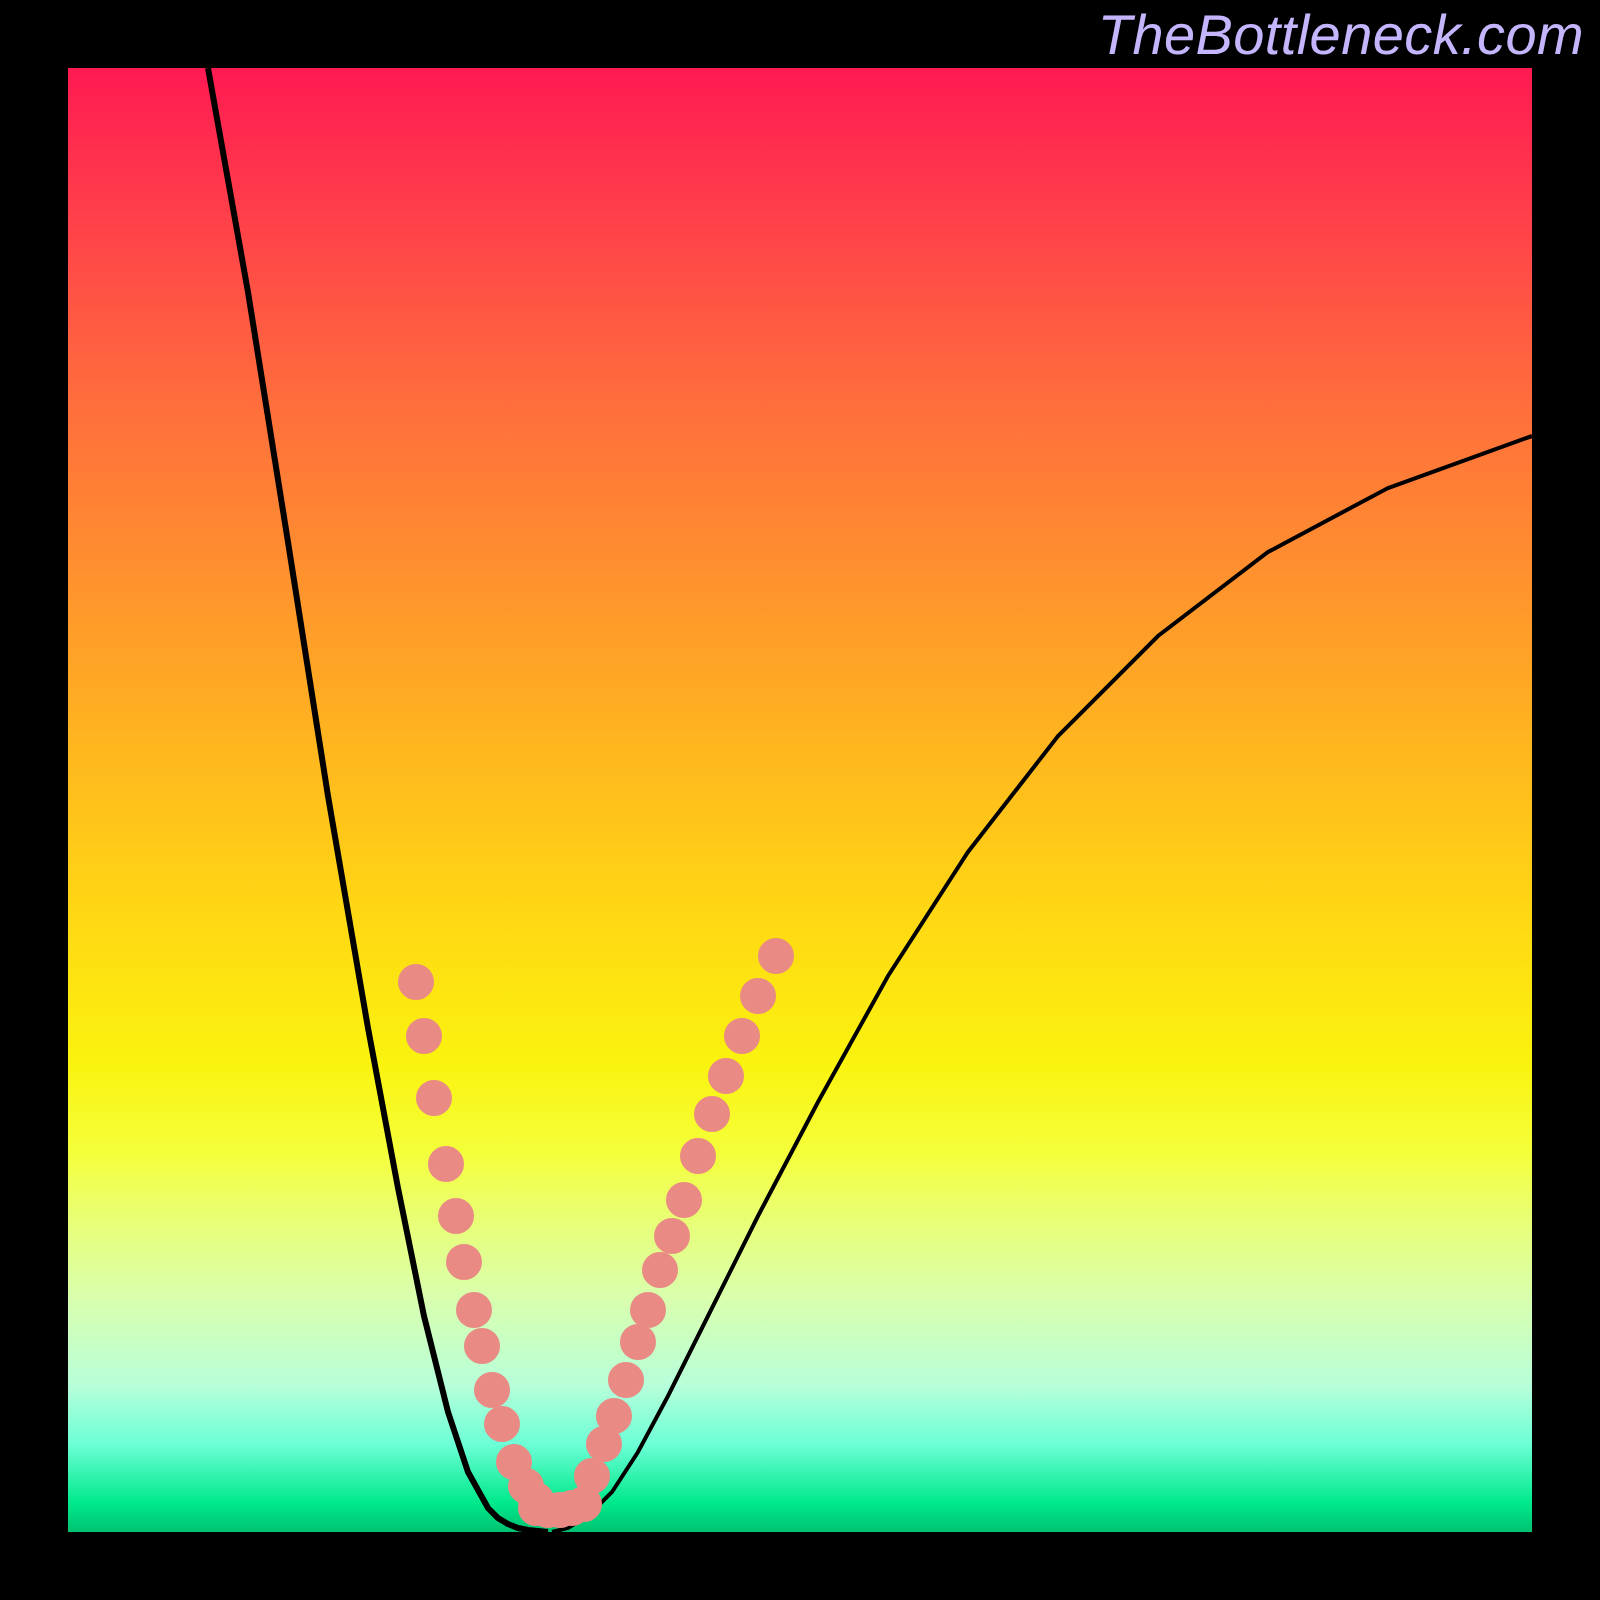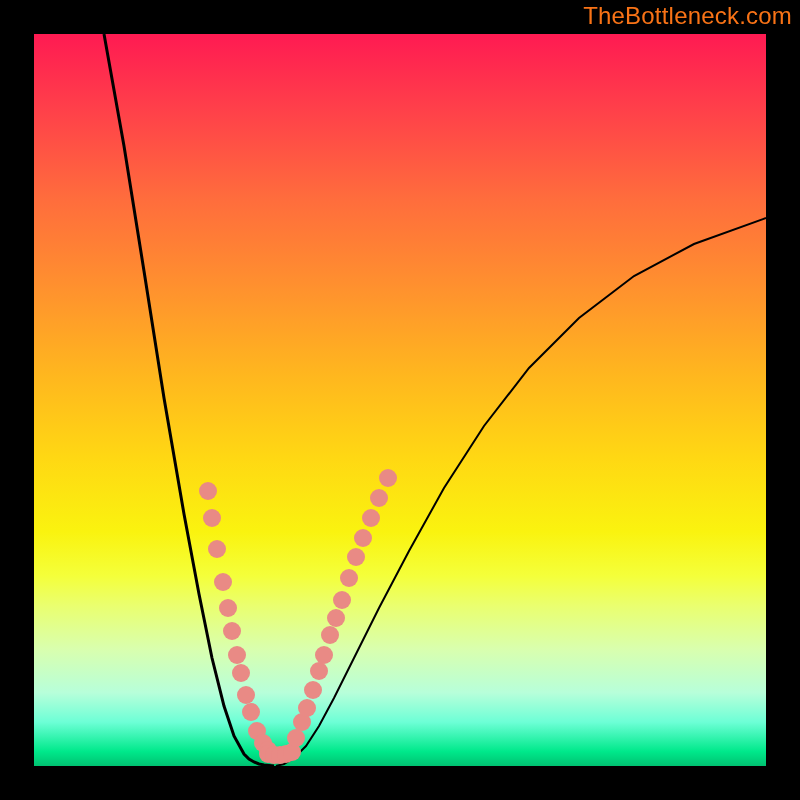--- a/index.html
+++ b/index.html
@@ -39,25 +39,26 @@
       #b7ffda 90%,
       #6dffd6 94%,
       #00e98b 98%,
       #00c271 100%
     );
   }
   .watermark {
     position: absolute;
     top: 2px;
     right: 8px;
-    color: #f97316;
+    color: #c4b5fd;
     font-family: Arial, Helvetica, sans-serif;
-    font-size: 24px;
+    font-size: 28px;
     letter-spacing: 0.2px;
     user-select: none;
+    font-style: italic;
   }
   svg.overlay {
     position: absolute;
     left: 0;
     top: 0;
     width: 732px;
     height: 732px;
   }
   .curve {
     fill: none;

